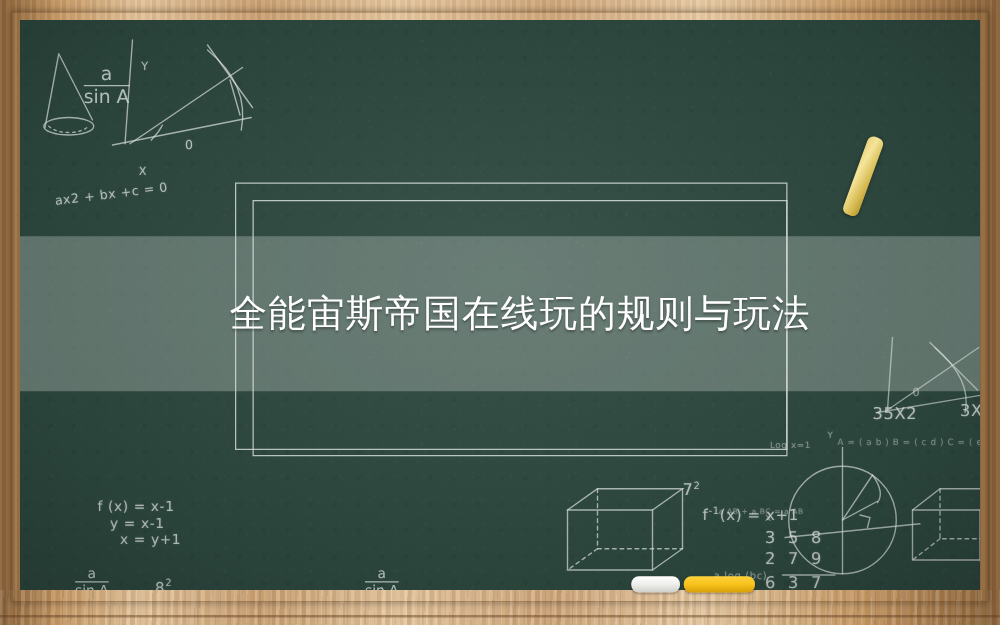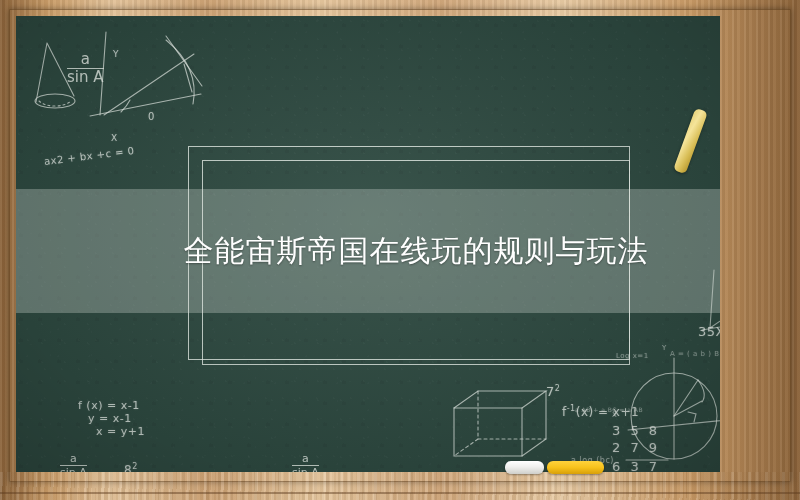--- a/index.html
+++ b/index.html
@@ -43,21 +43,21 @@
       rgba(255,255,255,.10) 0 3px, rgba(120,80,40,.10) 3px 7px,
       rgba(255,255,255,.05) 7px 11px, rgba(120,80,40,.06) 11px 17px);
   }
   .ledge-line{
     position:absolute;left:0;right:0;top:492px;height:2px;
     background:rgba(90,58,28,.45);
   }
 
   
   .board{
-    position:absolute;left:16px;top:16px;width:704px;height:456px;
+    position:absolute;left:16px;top:16px;width:768px;height:456px;
     background:#2e4a41;
     overflow:hidden;
   }
   .board-texture{
     position:absolute;inset:0;
     background-image:
       radial-gradient(circle at 12% 22%, rgba(255,255,255,.030) 0 1px, transparent 1px),
       radial-gradient(circle at 37% 61%, rgba(255,255,255,.025) 0 1px, transparent 1px),
       radial-gradient(circle at 68% 18%, rgba(255,255,255,.028) 0 1px, transparent 1px),
       radial-gradient(circle at 84% 74%, rgba(255,255,255,.022) 0 1px, transparent 1px),

